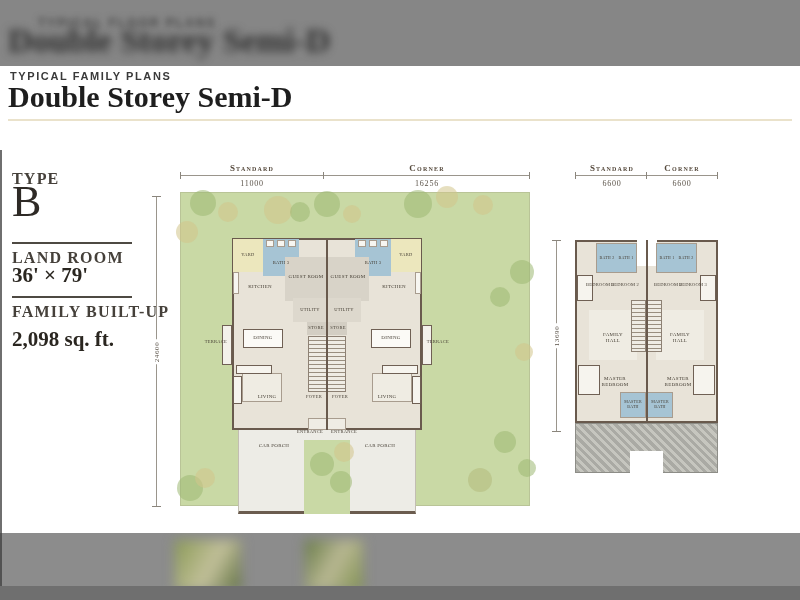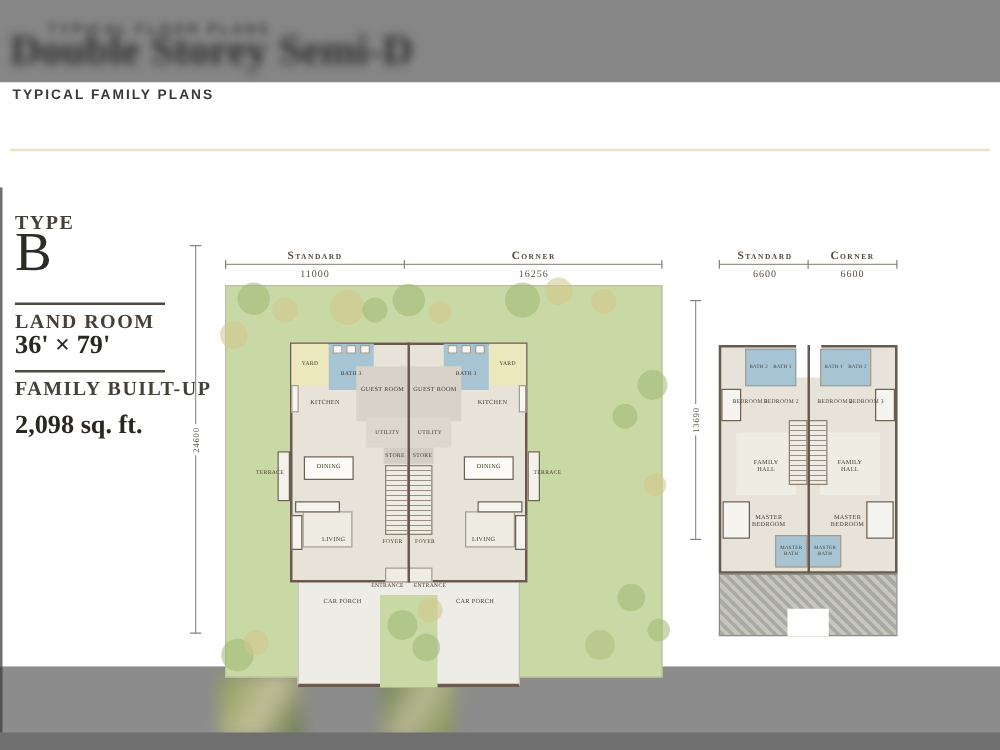--- a/index.html
+++ b/index.html
@@ -26,21 +26,21 @@
   .title-rule{left:8px;top:119px;width:784px;height:2px;background:#eae2cb;}
   .subtitle{left:8px;top:124px;font-size:21px;font-weight:700;color:#262626;white-space:nowrap;}
 
   
   .panel-label{font-weight:700;font-size:16px;letter-spacing:1.2px;color:#45403a;white-space:nowrap;}
   .type-b{left:12px;top:180px;font-size:44px;color:#2e2a26;line-height:1;}
   .panel-rule{width:120px;height:2px;background:#4e4a43;}
   .panel-value{font-weight:700;font-size:21px;color:#2a2620;white-space:nowrap;}
 
   
-  .plan{position:absolute;margin-top:36px;}
+  .plan{position:absolute;}
   .rect{position:absolute;}
   .wall2{border:2px solid #695a4d;}
   .wall1{border:1px solid #6f6054;}
   .thin{border:1px solid #a89c8e;}
   .garden{border:1px solid #b9c497;}
   .porch{border:1px solid #c2bdb2;border-bottom:3px solid #6b5c4f;}
   .stairs{background:repeating-linear-gradient(180deg,#efece4 0 3px,#998e7f 3px 4px);border:1px solid #8d8174;}
   .hatch{background:repeating-linear-gradient(45deg,#aaaaa4 0 3px,#c6c6bf 3px 6px);border:1px solid #8d8d87;}
   .tree{position:absolute;border-radius:50%;opacity:.55;}
   .rlabel{position:absolute;transform:translate(-50%,-50%);color:#443d33;letter-spacing:.25px;
@@ -71,20 +71,21 @@
   <div class="abs strip-bottom">
     <div class="abs thumb" style="left:175px;top:7px;width:66px;height:50px;background:linear-gradient(120deg,#8a9a55,#c2c09a 55%,#5f7040);"></div>
     <div class="abs thumb" style="left:305px;top:7px;width:58px;height:50px;background:linear-gradient(300deg,#7f9050,#b9b893 50%,#667a45);"></div>
   </div>
   <div class="abs bottom-bar"></div>
 
   <div class="abs page"></div>
   <div class="abs edge-line"></div>
 
   <div class="abs eyebrow">TYPICAL FAMILY PLANS</div>
+  <div class="abs title">Double Storey Semi-D</div>
   <div class="abs title-rule"></div>
 
   <div class="abs panel-label" style="left:12px;top:170px;">TYPE</div>
   <div class="abs type-b">B</div>
   <div class="abs panel-rule" style="left:12px;top:242px;"></div>
   <div class="abs panel-label" style="left:12px;top:249px;">LAND ROOM</div>
   <div class="abs panel-value" style="left:12px;top:263px;">36' × 79'</div>
   <div class="abs panel-rule" style="left:12px;top:296px;"></div>
   <div class="abs panel-label" style="left:12px;top:303px;">FAMILY BUILT-UP</div>
   <div class="abs panel-value" style="left:12px;top:327px;">2,098 sq. ft.</div>

